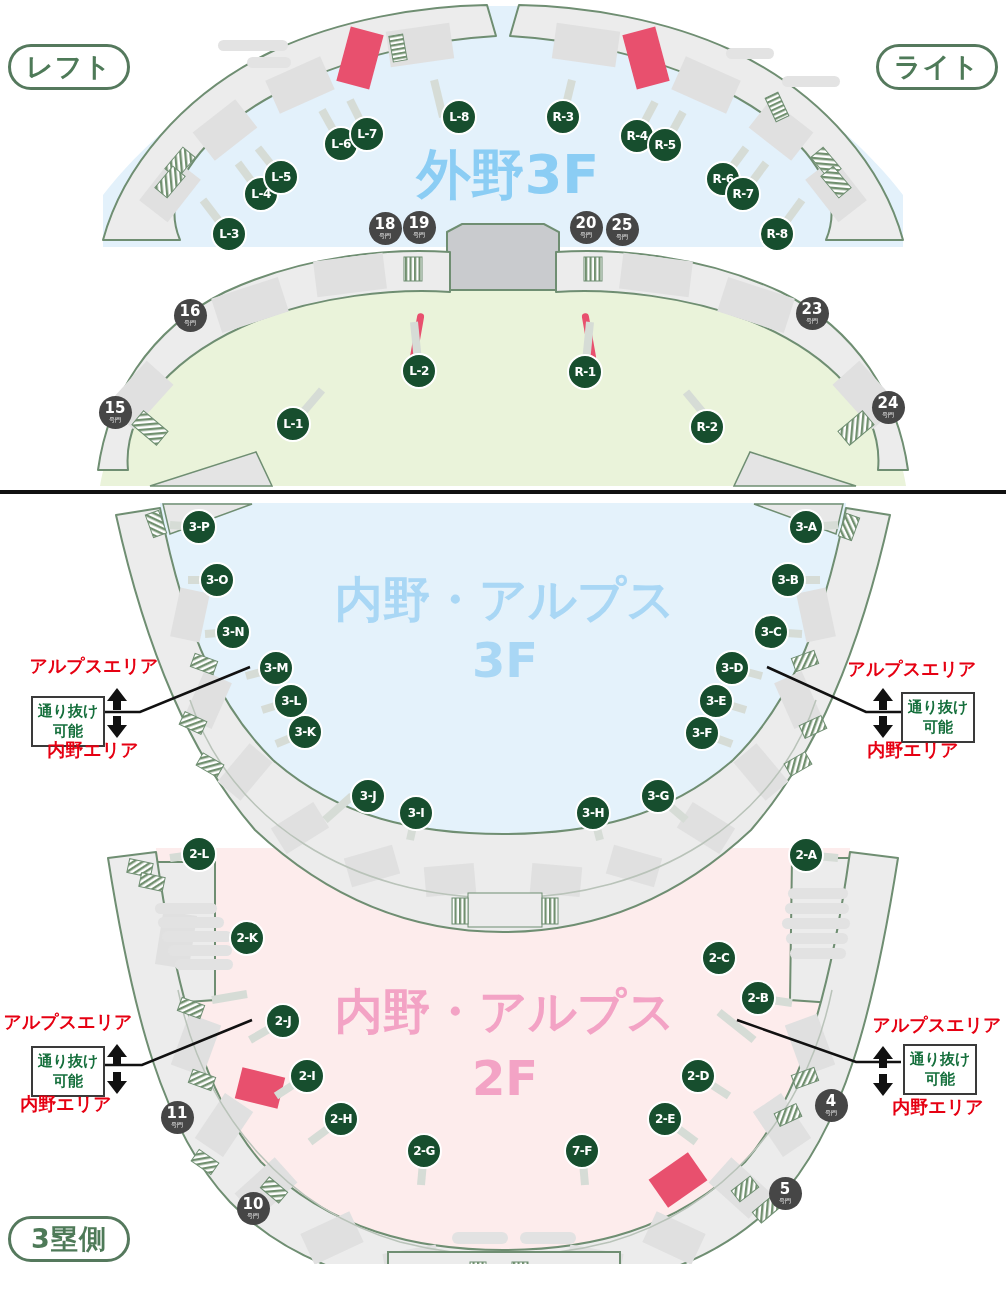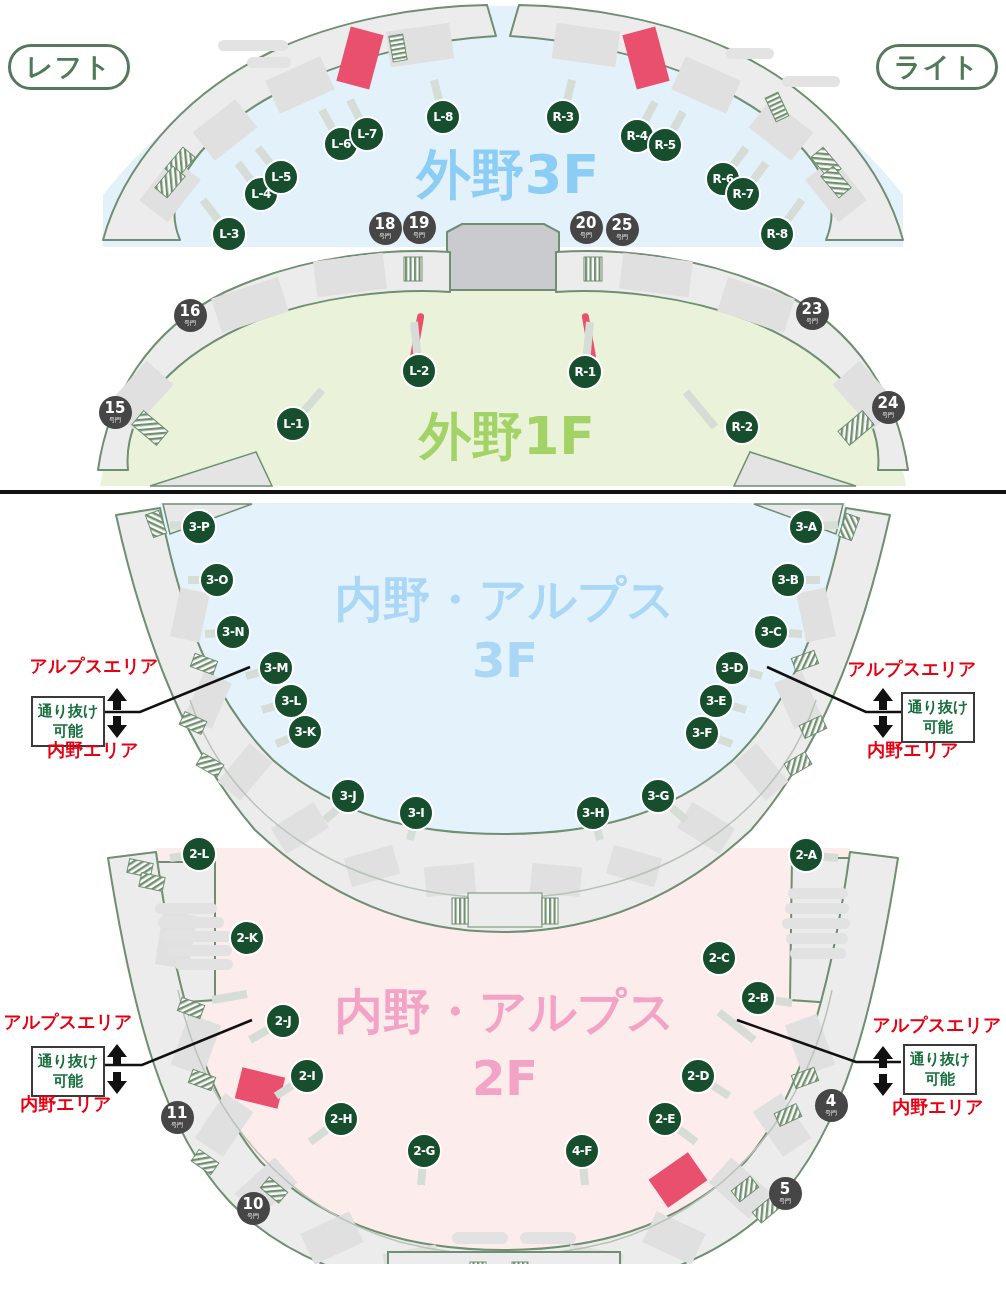--- a/index.html
+++ b/index.html
@@ -271,23 +271,23 @@
   <g fill="none" stroke="#111" stroke-width="2.5">
     <polyline points="105,712 140,712 250,667"></polyline>
     <polyline points="901,712 866,712 767,667"></polyline>
     <polyline points="105,1065 142,1065 252,1020"></polyline>
     <polyline points="901,1062 856,1062 737,1020"></polyline>
   </g>
 </svg>
 
   <div class="pill" style="left:8px;top:44px">レフト</div>
   <div class="pill" style="left:876px;top:44px">ライト</div>
+  <div class="pill" style="left:8px;top:1216px">3塁側</div>
 
   <div class="sec-title t-out3f" style="left:508px;top:175px">外野3F</div>
-  <div class="sec-title t-out1f" style="left:507px;top:437px">外野1F</div>
   <div class="sec-title t-in3f" style="left:505px;top:600px">内野・アルプス</div>
   <div class="sec-title t-in3f" style="left:505px;top:660px">3F</div>
   <div class="sec-title t-in2f" style="left:505px;top:1012px">内野・アルプス</div>
   <div class="sec-title t-in2f" style="left:505px;top:1078px">2F</div>
 
   <div class="red-label" style="left:94px;top:666px">アルプスエリア</div>
   <div class="pass-box" style="left:31px;top:696px">
     <div>通り抜け</div>
     <div>可能</div>
   </div>
@@ -354,53 +354,53 @@
   </div>
   <div class="red-label" style="left:938px;top:1107px">内野エリア</div>
 
   <div class="marker" style="left:275px;top:406px">L-1</div>
   <div class="marker" style="left:401px;top:353px">L-2</div>
   <div class="marker" style="left:211px;top:216px">L-3</div>
   <div class="marker" style="left:243px;top:176px">L-4</div>
   <div class="marker" style="left:263px;top:159px">L-5</div>
   <div class="marker" style="left:323px;top:126px">L-6</div>
   <div class="marker" style="left:349px;top:116px">L-7</div>
-  <div class="marker" style="left:425px;top:99px">L-8</div>
+  <div class="marker" style="left:441px;top:99px">L-8</div>
   <div class="marker" style="left:567px;top:354px">R-1</div>
-  <div class="marker" style="left:724px;top:409px">R-2</div>
+  <div class="marker" style="left:689px;top:409px">R-2</div>
   <div class="marker" style="left:545px;top:99px">R-3</div>
   <div class="marker" style="left:619px;top:118px">R-4</div>
   <div class="marker" style="left:647px;top:127px">R-5</div>
   <div class="marker" style="left:705px;top:161px">R-6</div>
   <div class="marker" style="left:725px;top:176px">R-7</div>
   <div class="marker" style="left:759px;top:216px">R-8</div>
 
   <div class="marker" style="left:788px;top:509px">3-A</div>
   <div class="marker" style="left:770px;top:562px">3-B</div>
   <div class="marker" style="left:753px;top:614px">3-C</div>
   <div class="marker" style="left:714px;top:650px">3-D</div>
   <div class="marker" style="left:698px;top:683px">3-E</div>
   <div class="marker" style="left:684px;top:715px">3-F</div>
   <div class="marker" style="left:640px;top:778px">3-G</div>
   <div class="marker" style="left:575px;top:795px">3-H</div>
   <div class="marker" style="left:398px;top:795px">3-I</div>
-  <div class="marker" style="left:330px;top:778px">3-J</div>
+  <div class="marker" style="left:350px;top:778px">3-J</div>
   <div class="marker" style="left:287px;top:714px">3-K</div>
   <div class="marker" style="left:273px;top:683px">3-L</div>
   <div class="marker" style="left:258px;top:650px">3-M</div>
   <div class="marker" style="left:215px;top:614px">3-N</div>
   <div class="marker" style="left:199px;top:562px">3-O</div>
   <div class="marker" style="left:181px;top:509px">3-P</div>
 
   <div class="marker" style="left:788px;top:837px">2-A</div>
   <div class="marker" style="left:740px;top:980px">2-B</div>
   <div class="marker" style="left:701px;top:940px">2-C</div>
   <div class="marker" style="left:680px;top:1058px">2-D</div>
   <div class="marker" style="left:647px;top:1101px">2-E</div>
-  <div class="marker" style="left:564px;top:1133px">4-F</div>
+  <div class="marker" style="left:564px;top:1133px">7-F</div>
   <div class="marker" style="left:406px;top:1133px">2-G</div>
   <div class="marker" style="left:323px;top:1101px">2-H</div>
   <div class="marker" style="left:289px;top:1058px">2-I</div>
   <div class="marker" style="left:265px;top:1003px">2-J</div>
   <div class="marker" style="left:229px;top:920px">2-K</div>
   <div class="marker" style="left:181px;top:836px">2-L</div>
 
   <div class="gate" style="left:98.5px;top:395.5px">
       <span class="gnum">15</span>
       <span class="gsuf">号門</span>

